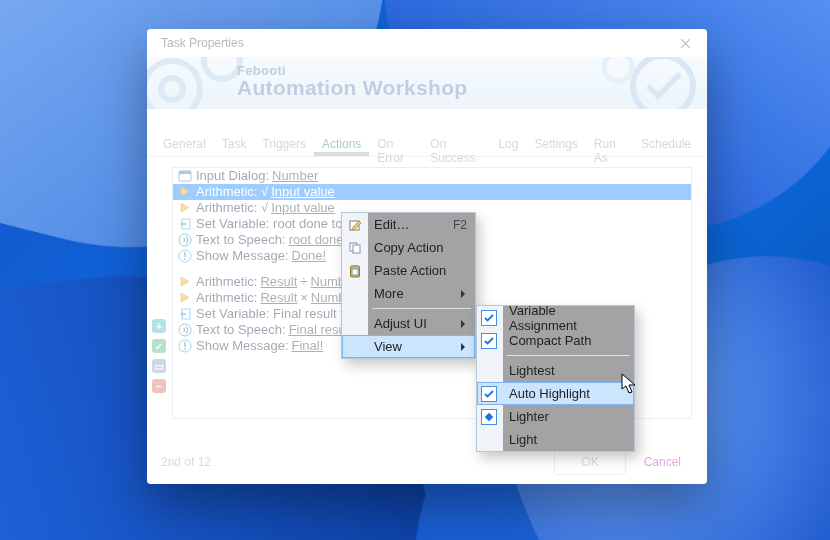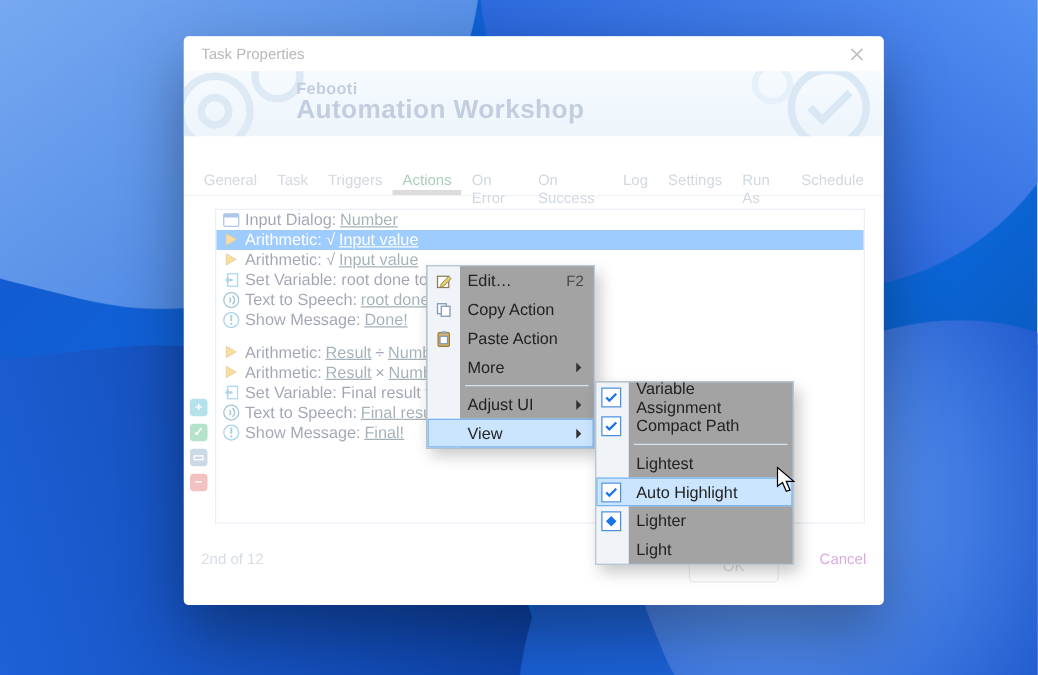--- a/index.html
+++ b/index.html
@@ -42,21 +42,21 @@
   .row .col { margin-right:3px;}
   .group-gap { height:10px; }
 
   .sidebtns { position:absolute; left:5px; top:290px; width:16px; z-index:2; }
   .sidebtns .sb { width:14px; height:14px; border-radius:3px; margin-bottom:6px; display:flex; align-items:center; justify-content:center; color:#fff; font-size:10px; font-weight:700;}
   .sb.add { background:#3bb4c9;}
   .sb.check { background:#3bb273;}
   .sb.clip { background:#769bb9;}
   .sb.del { background:#de5f5a;}
 
-  .footer { position:absolute; left:0; right:0; bottom:0; height:44px; display:flex; padding:0 14px; z-index:2;gap:15px;}
+  .footer { position:absolute; left:0; right:12px; bottom:0; height:44px; display:flex; align-items:center; padding:0 14px; z-index:2;}
   .foot-text { color:#8ea3b7; font-size:12px; }
   .btn { margin-left:auto; height:26px; padding:0 26px; border:1px solid #c8d4df; border-radius:4px; background:#fff; color:#99a9b8; font-size:12px; display:flex; align-items:center;}
   .btn + .link { margin-left:18px; }
   .link { color:#a21caf; font-size:12px; }
 
   
   .ctxmenu { position:absolute; background:#a3a3a3; border:1px solid #b7c7d8; box-shadow:4px 6px 12px rgba(0,0,0,.22); z-index:5; }
   .ctxmenu.main { left:341px; top:212px; width:135px; }
   .ctx-gutter { position:absolute; left:0; top:0; bottom:0; width:26px; background:#f0f3f7; }
   .ctx-item { position:relative; display:flex; align-items:center; height:23px; padding:0 8px 0 32px; color:#222; font-size:13px; }

